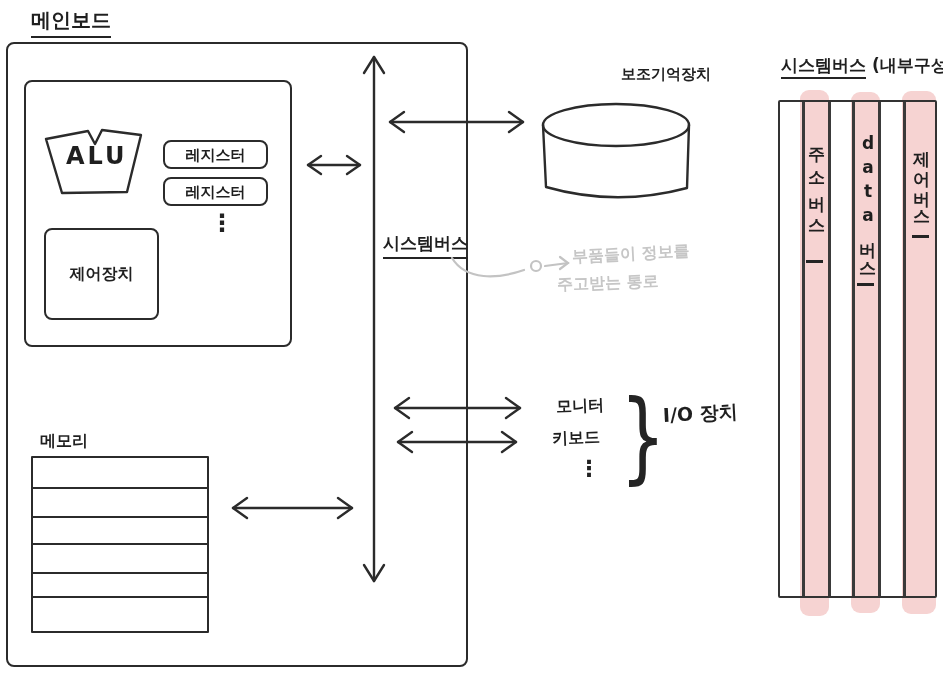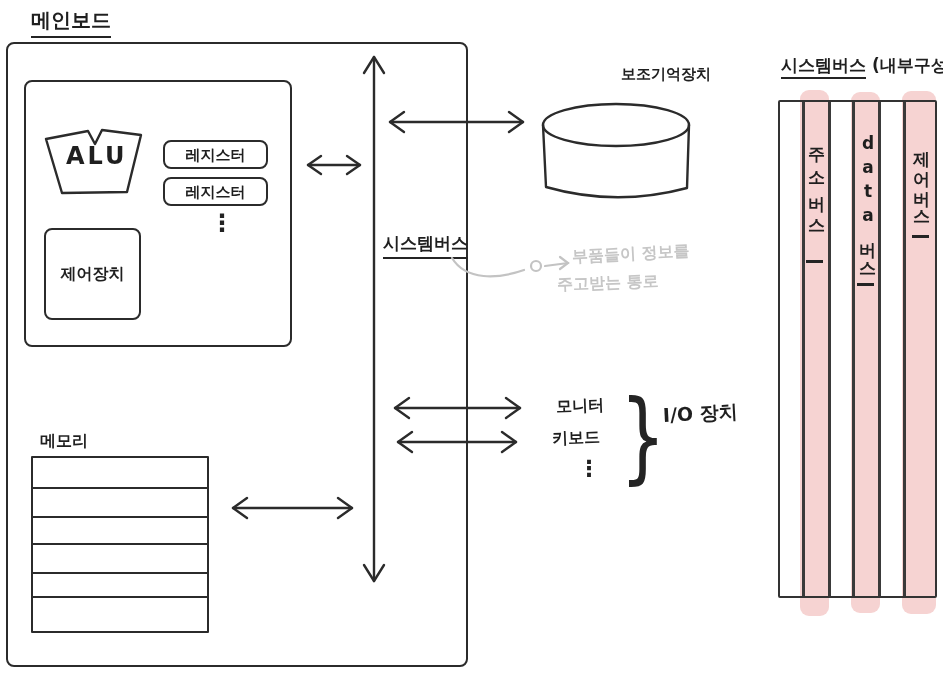--- a/index.html
+++ b/index.html
@@ -41,21 +41,21 @@
 
   <div class="box" style="left:24px; top:80px; width:268px; height:267px;"></div>
   <div class="label" style="left:66px; top:142px; font-size:24px; letter-spacing:3px;">ALU</div>
   <div class="box" style="left:163px; top:140px; width:105px; height:29px;">
     <div class="label" style="left:50%; top:50%; transform:translate(-50%,-50%); font-size:15px;">레지스터</div>
   </div>
   <div class="box" style="left:163px; top:177px; width:105px; height:29px;">
     <div class="label" style="left:50%; top:50%; transform:translate(-50%,-50%); font-size:15px;">레지스터</div>
   </div>
   <div class="vdots" style="left:210px; top:216px;">⋮</div>
-  <div class="box" style="left:44px; top:228px; width:97px; height:92px;">
+  <div class="box" style="left:44px; top:228px; width:115px; height:92px;">
     <div class="label" style="left:50%; top:50%; transform:translate(-50%,-50%); font-size:16px;">제어장치</div>
   </div>
 
   <div class="label" style="left:40px; top:431px; font-size:16px;">메모리</div>
   <div class="box" style="left:31px; top:456px; width:178px; height:177px; border-radius:1px;">
     <div class="memline" style="top:29px;"></div>
     <div class="memline" style="top:58px;"></div>
     <div class="memline" style="top:85px;"></div>
     <div class="memline" style="top:114px;"></div>
     <div class="memline" style="top:138px;"></div>

